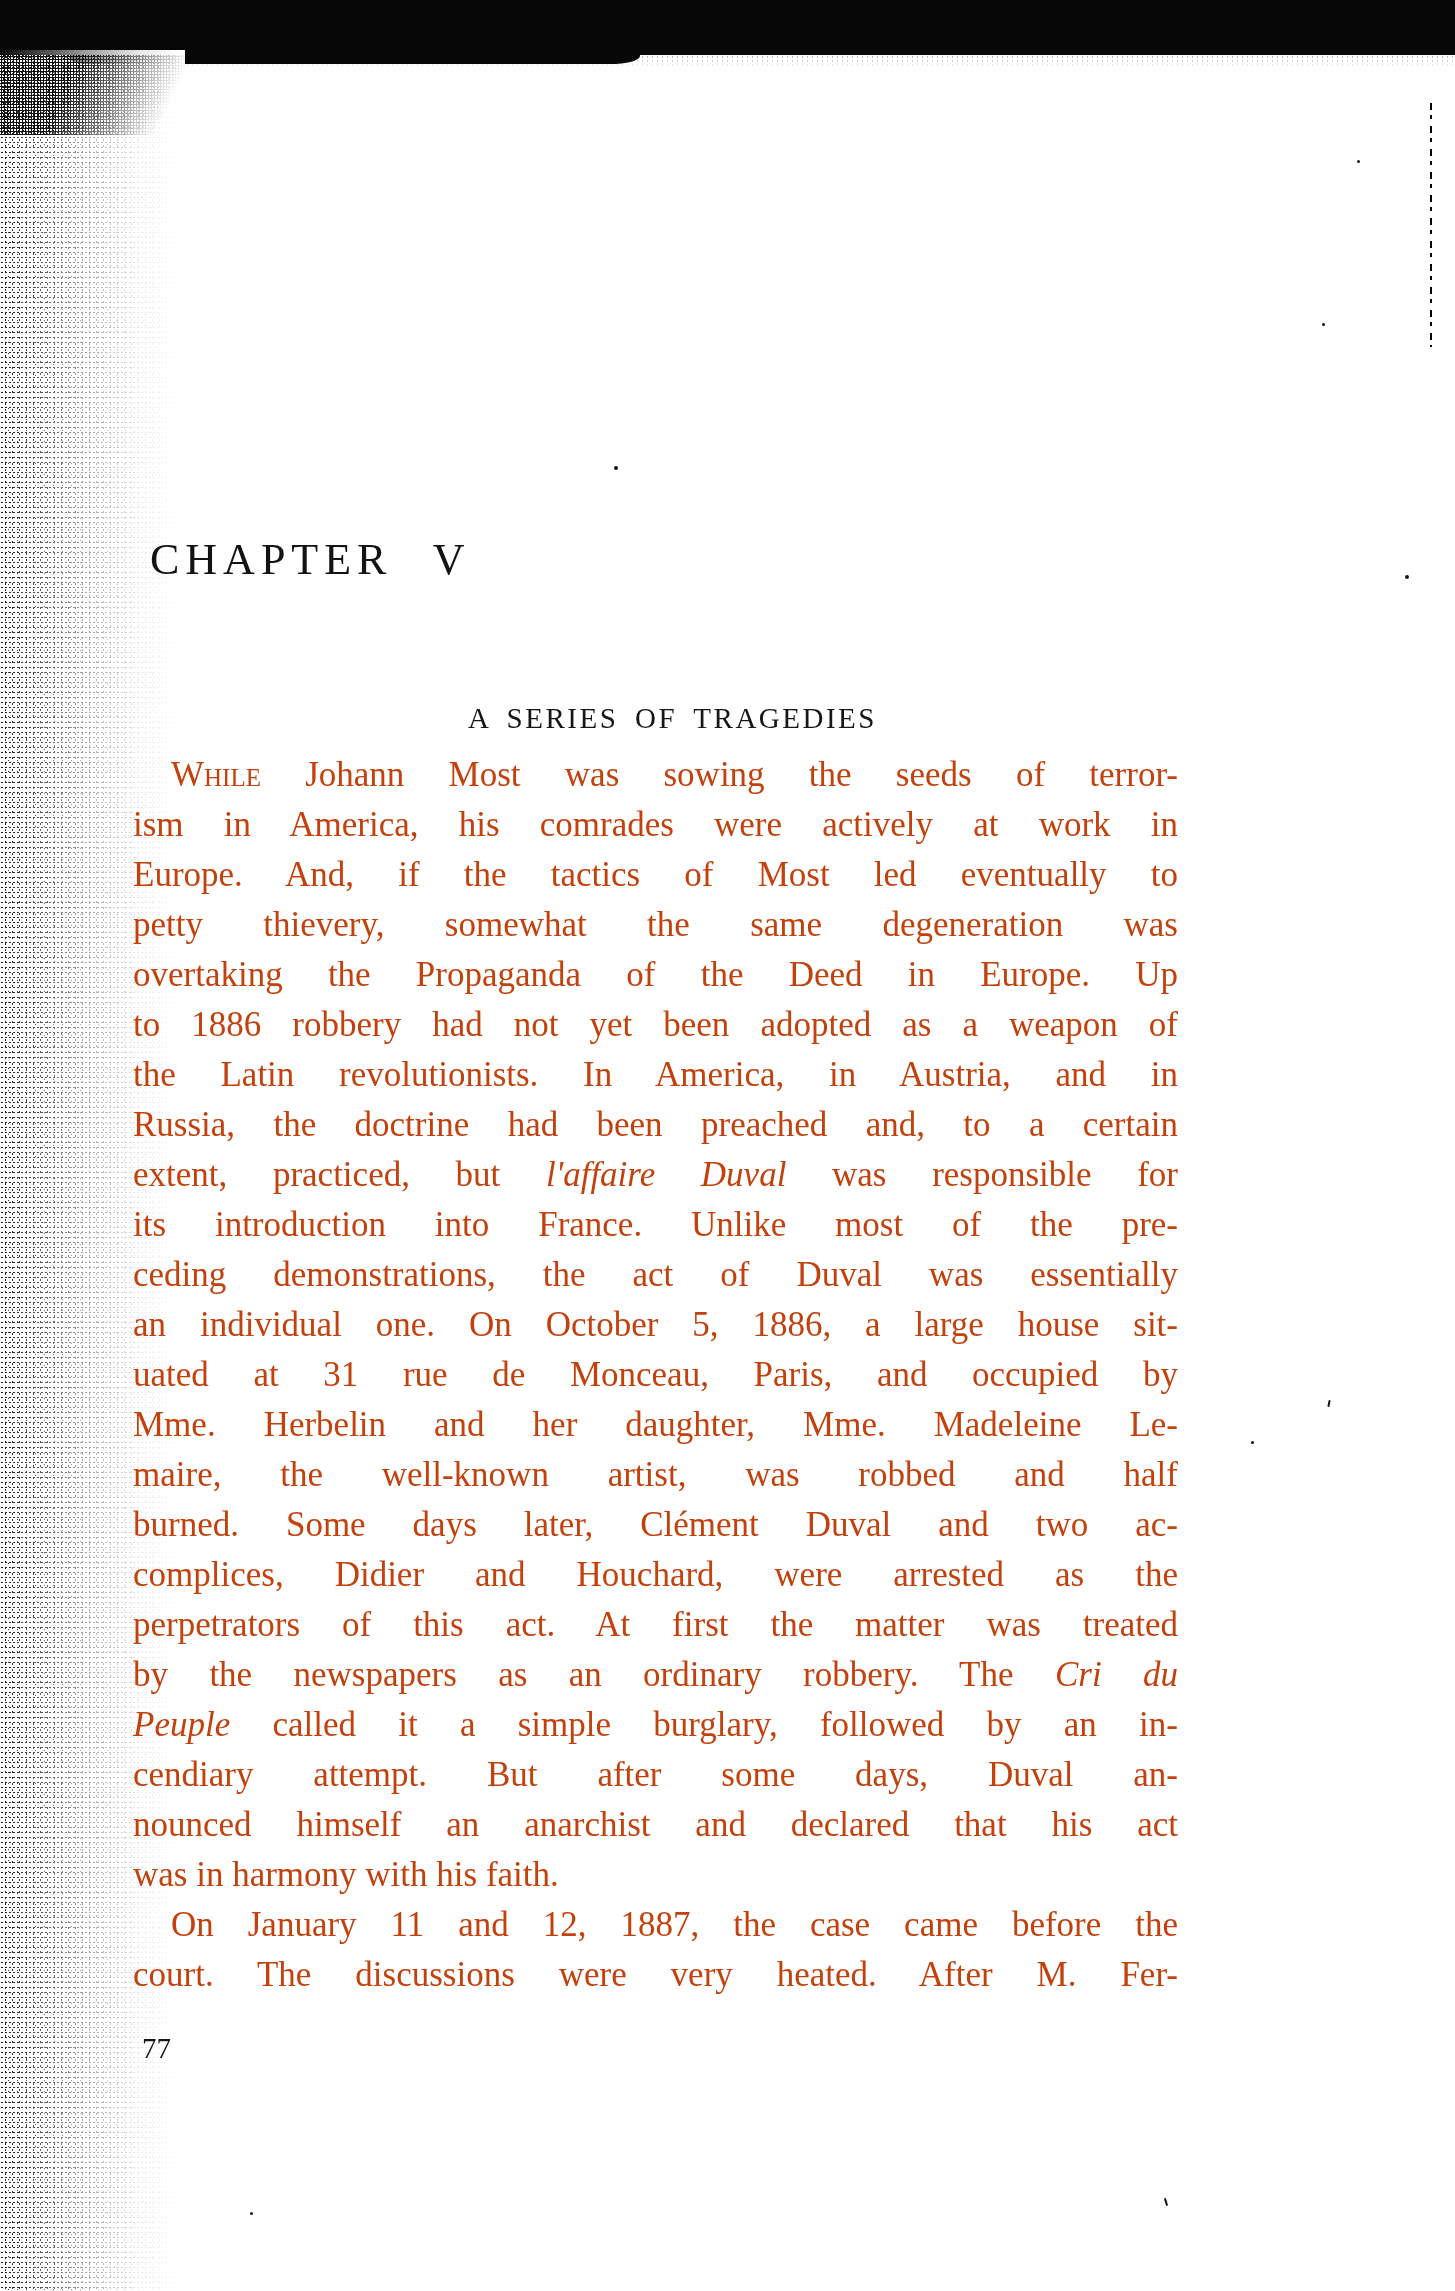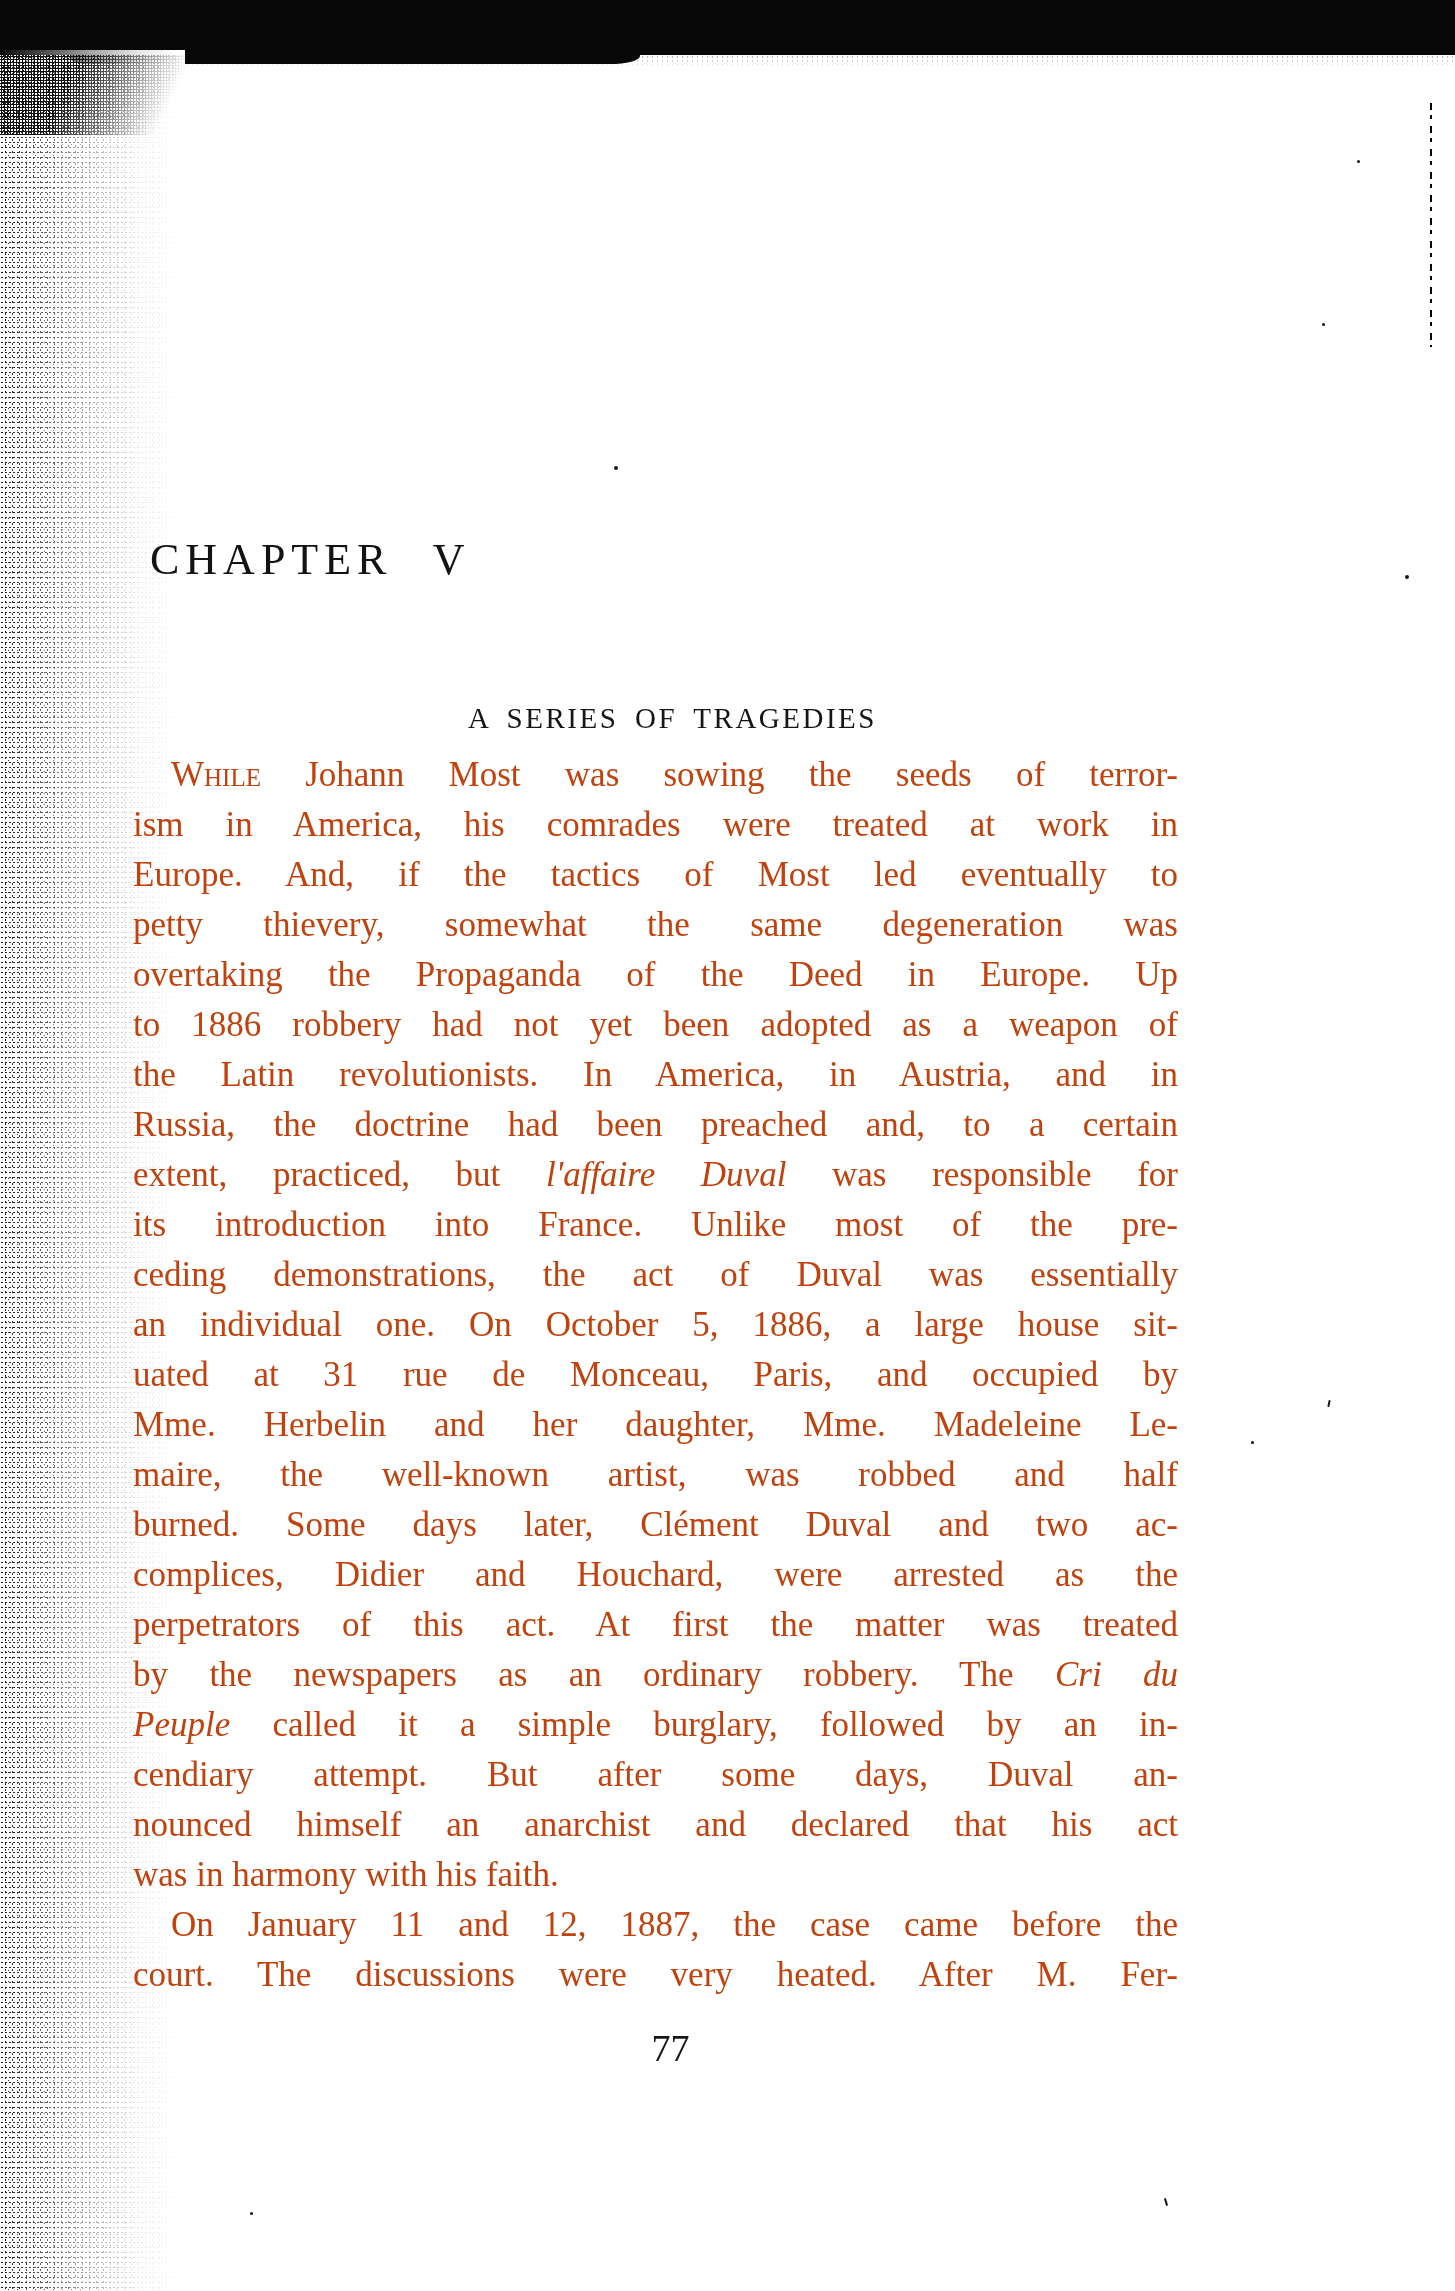--- a/index.html
+++ b/index.html
@@ -110,23 +110,22 @@
     line-height: 50px;
     text-align: justify;
     text-align-last: justify;
     text-justify: inter-word;
     white-space: nowrap;
   }
   .body-text .line.no-justify { text-align: right; text-align-last: left; }
   .body-text .line.indent { padding-left: 38px; }
   .body-text .sc { font-variant: small-caps; }
   .page-number {
-    position: absolute; top: 2030px; left: 148px; width: 1045px;
-    text-align: center;
-    font-size: 38px; line-height: 36px;
+    position: absolute; top: 2030px; left: 142px; width: 1045px;
+    font-size: 29px; line-height: 36px;
     color: #161616;
   }
 </style>
 </head>
 <body>
 
 <div class="page">
 
   <div class="scan-bar-top"></div>
   <div class="scan-bar-top-dip"></div>
@@ -140,21 +139,21 @@
   <div class="speck s4"></div>
   <div class="speck s5"></div>
   <div class="speck s6"></div>
   <div class="speck s7"></div>
   <div class="speck s8"></div>
 
   <div class="chapter-title">CHAPTER V</div>
   <div class="section-heading">A SERIES OF TRAGEDIES</div>
   <div class="body-text">
       <div class="line indent"><span class="sc">While</span> Johann Most was sowing the seeds of terror-</div>
-      <div class="line">ism in America, his comrades were treated at work in</div>
+      <div class="line">ism in America, his comrades were actively at work in</div>
       <div class="line">Europe.  And, if the tactics of Most led eventually to</div>
       <div class="line">petty thievery, somewhat the same degeneration was</div>
       <div class="line">overtaking the Propaganda of the Deed in Europe.  Up</div>
       <div class="line">to 1886 robbery had not yet been adopted as a weapon of</div>
       <div class="line">the Latin revolutionists.  In America, in Austria, and in</div>
       <div class="line">Russia, the doctrine had been preached and, to a certain</div>
       <div class="line">extent, practiced, but <i>l'affaire Duval</i> was responsible for</div>
       <div class="line">its introduction into France.  Unlike most of the pre-</div>
       <div class="line">ceding demonstrations, the act of Duval was essentially</div>
       <div class="line">an individual one.  On October 5, 1886, a large house sit-</div>

